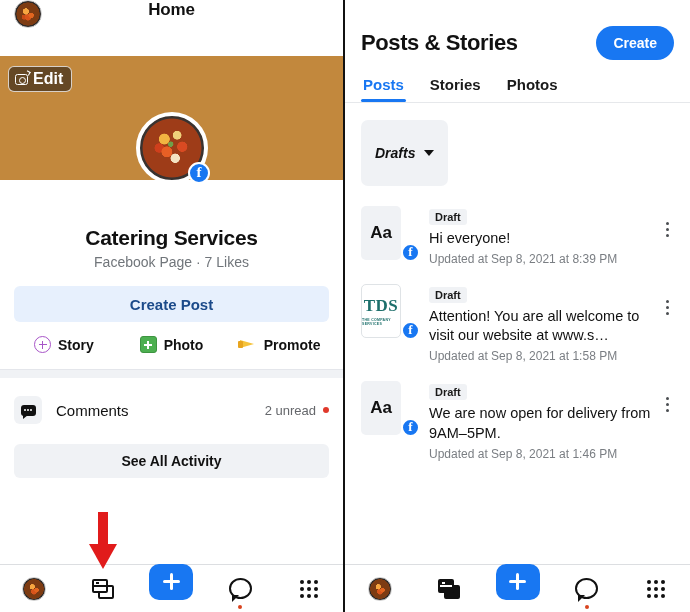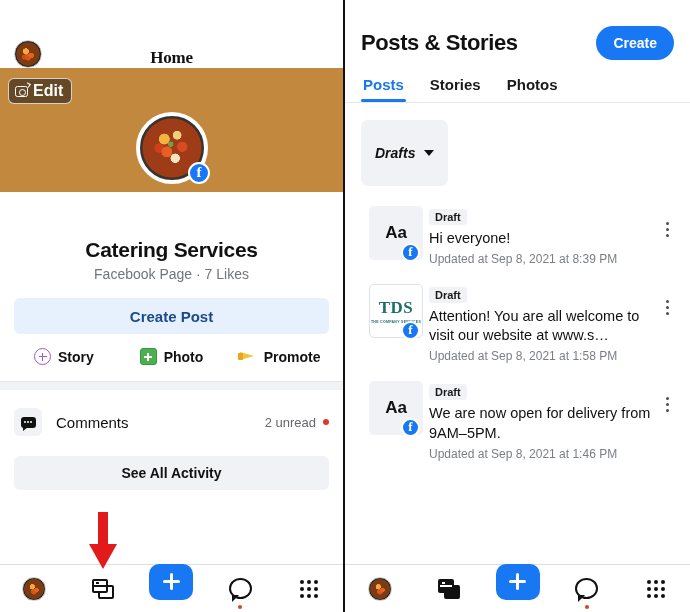--- a/index.html
+++ b/index.html
@@ -8,23 +8,23 @@
     background: #fff;
     font-family: "Liberation Sans", sans-serif;
     overflow: hidden;
   }
   .screens { display: flex; width: 690px; height: 612px; }
   .panel { position: relative; width: 345px; height: 612px; background: #fff; overflow: hidden; }
   .panel.left { border-right: 2px solid #111; }
 
   
   .l-header {
-    height: 68px; background: #fff;
-    display: flex; align-items: flex-end; padding: 0 14px;
-    position: relative; flex-shrink: 0; font-family: Liberation Serif, serif;
+    height: 56px; background: #fff;
+    display: flex; align-items: flex-start; padding: 0 14px;
+    position: relative; flex-shrink: 0;
   }
   .avatar-sm {
     width: 28px; height: 28px; border-radius: 50%;
     background:
       radial-gradient(circle at 42% 40%, #f7a640 0 14%, rgba(0,0,0,0) 15%),
       radial-gradient(circle at 62% 55%, #e2651f 0 12%, rgba(0,0,0,0) 13%),
       radial-gradient(circle at 50% 62%, #d8541b 0 16%, rgba(0,0,0,0) 17%),
       radial-gradient(circle at 35% 62%, #c94b16 0 10%, rgba(0,0,0,0) 11%),
       radial-gradient(circle at 50% 50%, #7d3b12 0 62%, #2f2a28 64%, #1b1816 100%);
     border: 1px solid #cfcfcf; flex-shrink: 0;
@@ -199,23 +199,23 @@
     margin: 17px 16px 0; display: inline-flex; align-items: center; gap: 9px;
     background: #f0f2f5; border-radius: 7px; padding: 25px 14px;
     font-size: 14px; font-weight: 700; color: #111; font-style: italic;
   }
   .caret { width: 0; height: 0; border-left: 5px solid transparent; border-right: 5px solid transparent; border-top: 6px solid #111; }
 
   .draft-list { margin-top: 12px; }
   .draft-item { display: flex; padding: 8px 14px 10px 16px; align-items: flex-start; }
   .thumb-wrap { position: relative; width: 54px; height: 54px; flex-shrink: 0; }
   .thumb {
-    width: 54px; height: 54px; border-radius: 5px; background: #f0f2f5;
+    width: 40px; height: 54px; border-radius: 5px; background: #f0f2f5;
     display: flex; align-items: center; justify-content: center;
-    font-size: 17px; font-weight: 700; color: #111; margin-left: 8px;
+    font-size: 17px; font-weight: 700; color: #111;
   }
   .thumb.tds { background: #fff; border: 1px solid #dfe3e6; flex-direction: column; gap:2px; }
   .tds-text { font-size: 17px; font-weight: 700; color: #1d6f6b; letter-spacing: .5px; font-family: "Liberation Serif", serif; }
   .tds-sub { font-size: 3.5px; color: #1d6f6b; letter-spacing: .3px; }
   .thumb-fb {
     position: absolute; right: -5px; bottom: -2px; width: 19px; height: 19px; border-radius: 50%;
     background: #1877f2; border: 2px solid #fff; color: #fff;
     display: flex; align-items: center; justify-content: center;
     font-size: 13px; font-weight: 700; font-family: "Liberation Serif", serif; line-height: 1; padding-bottom: 2px;
   }

